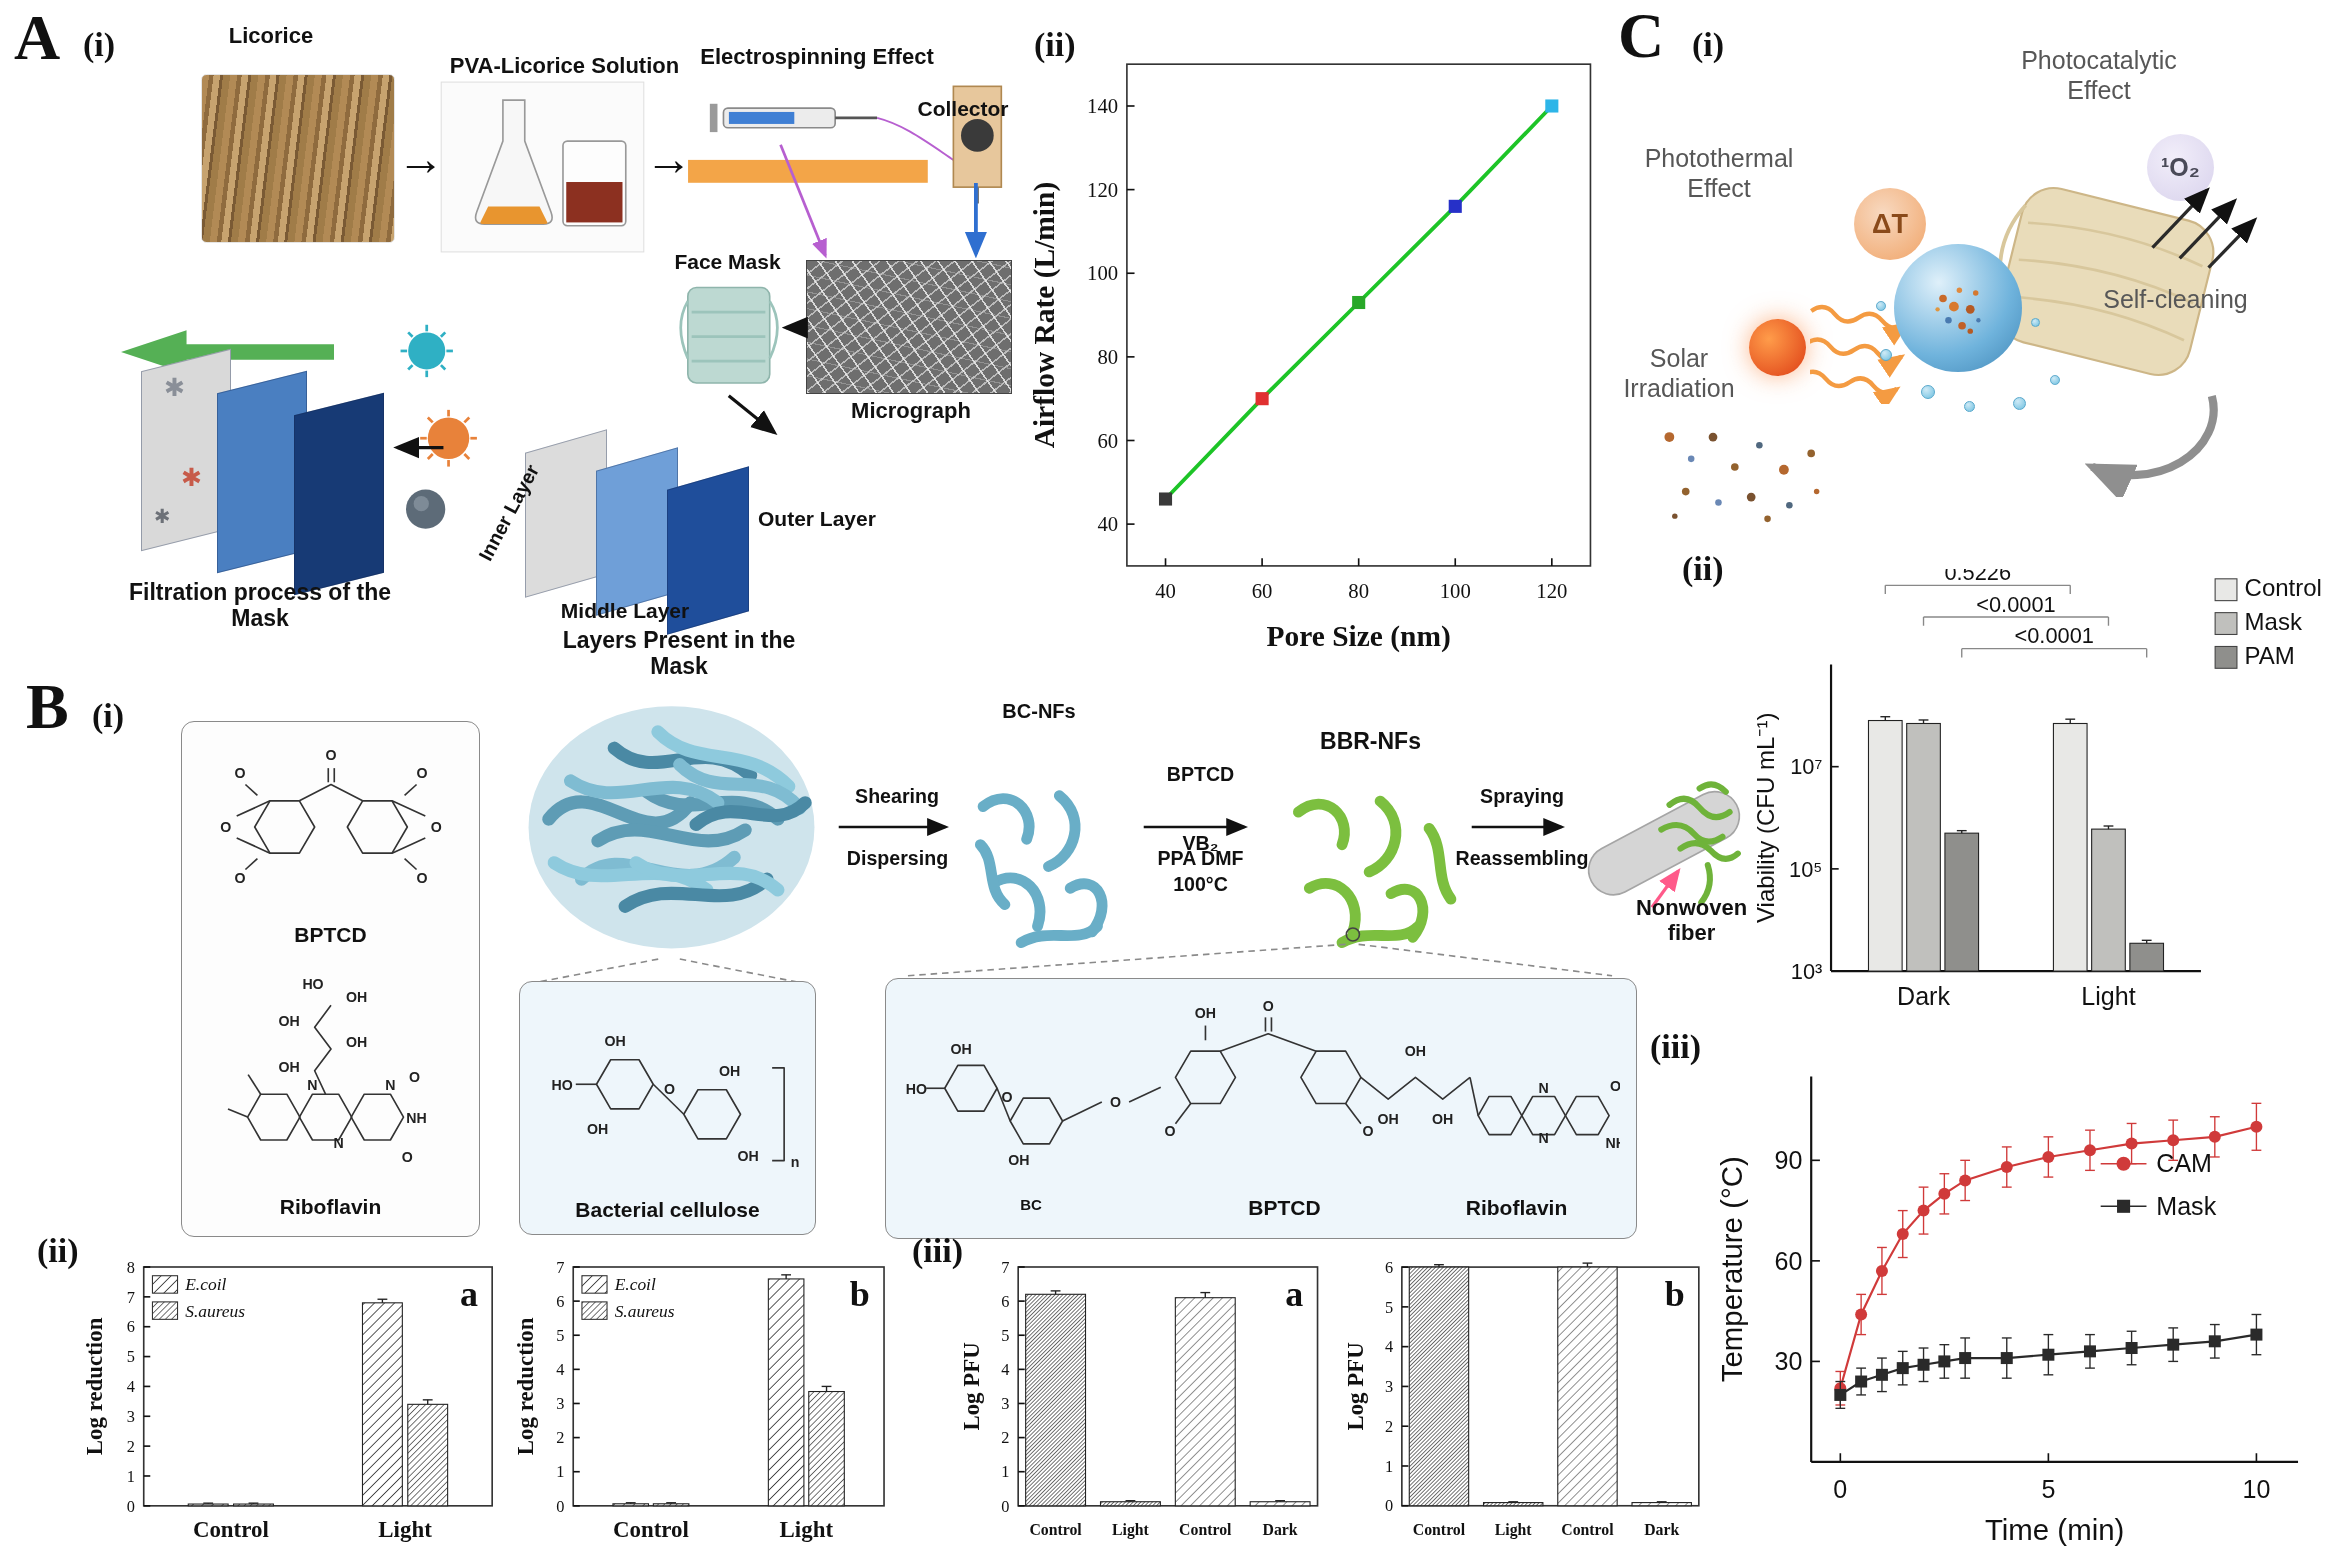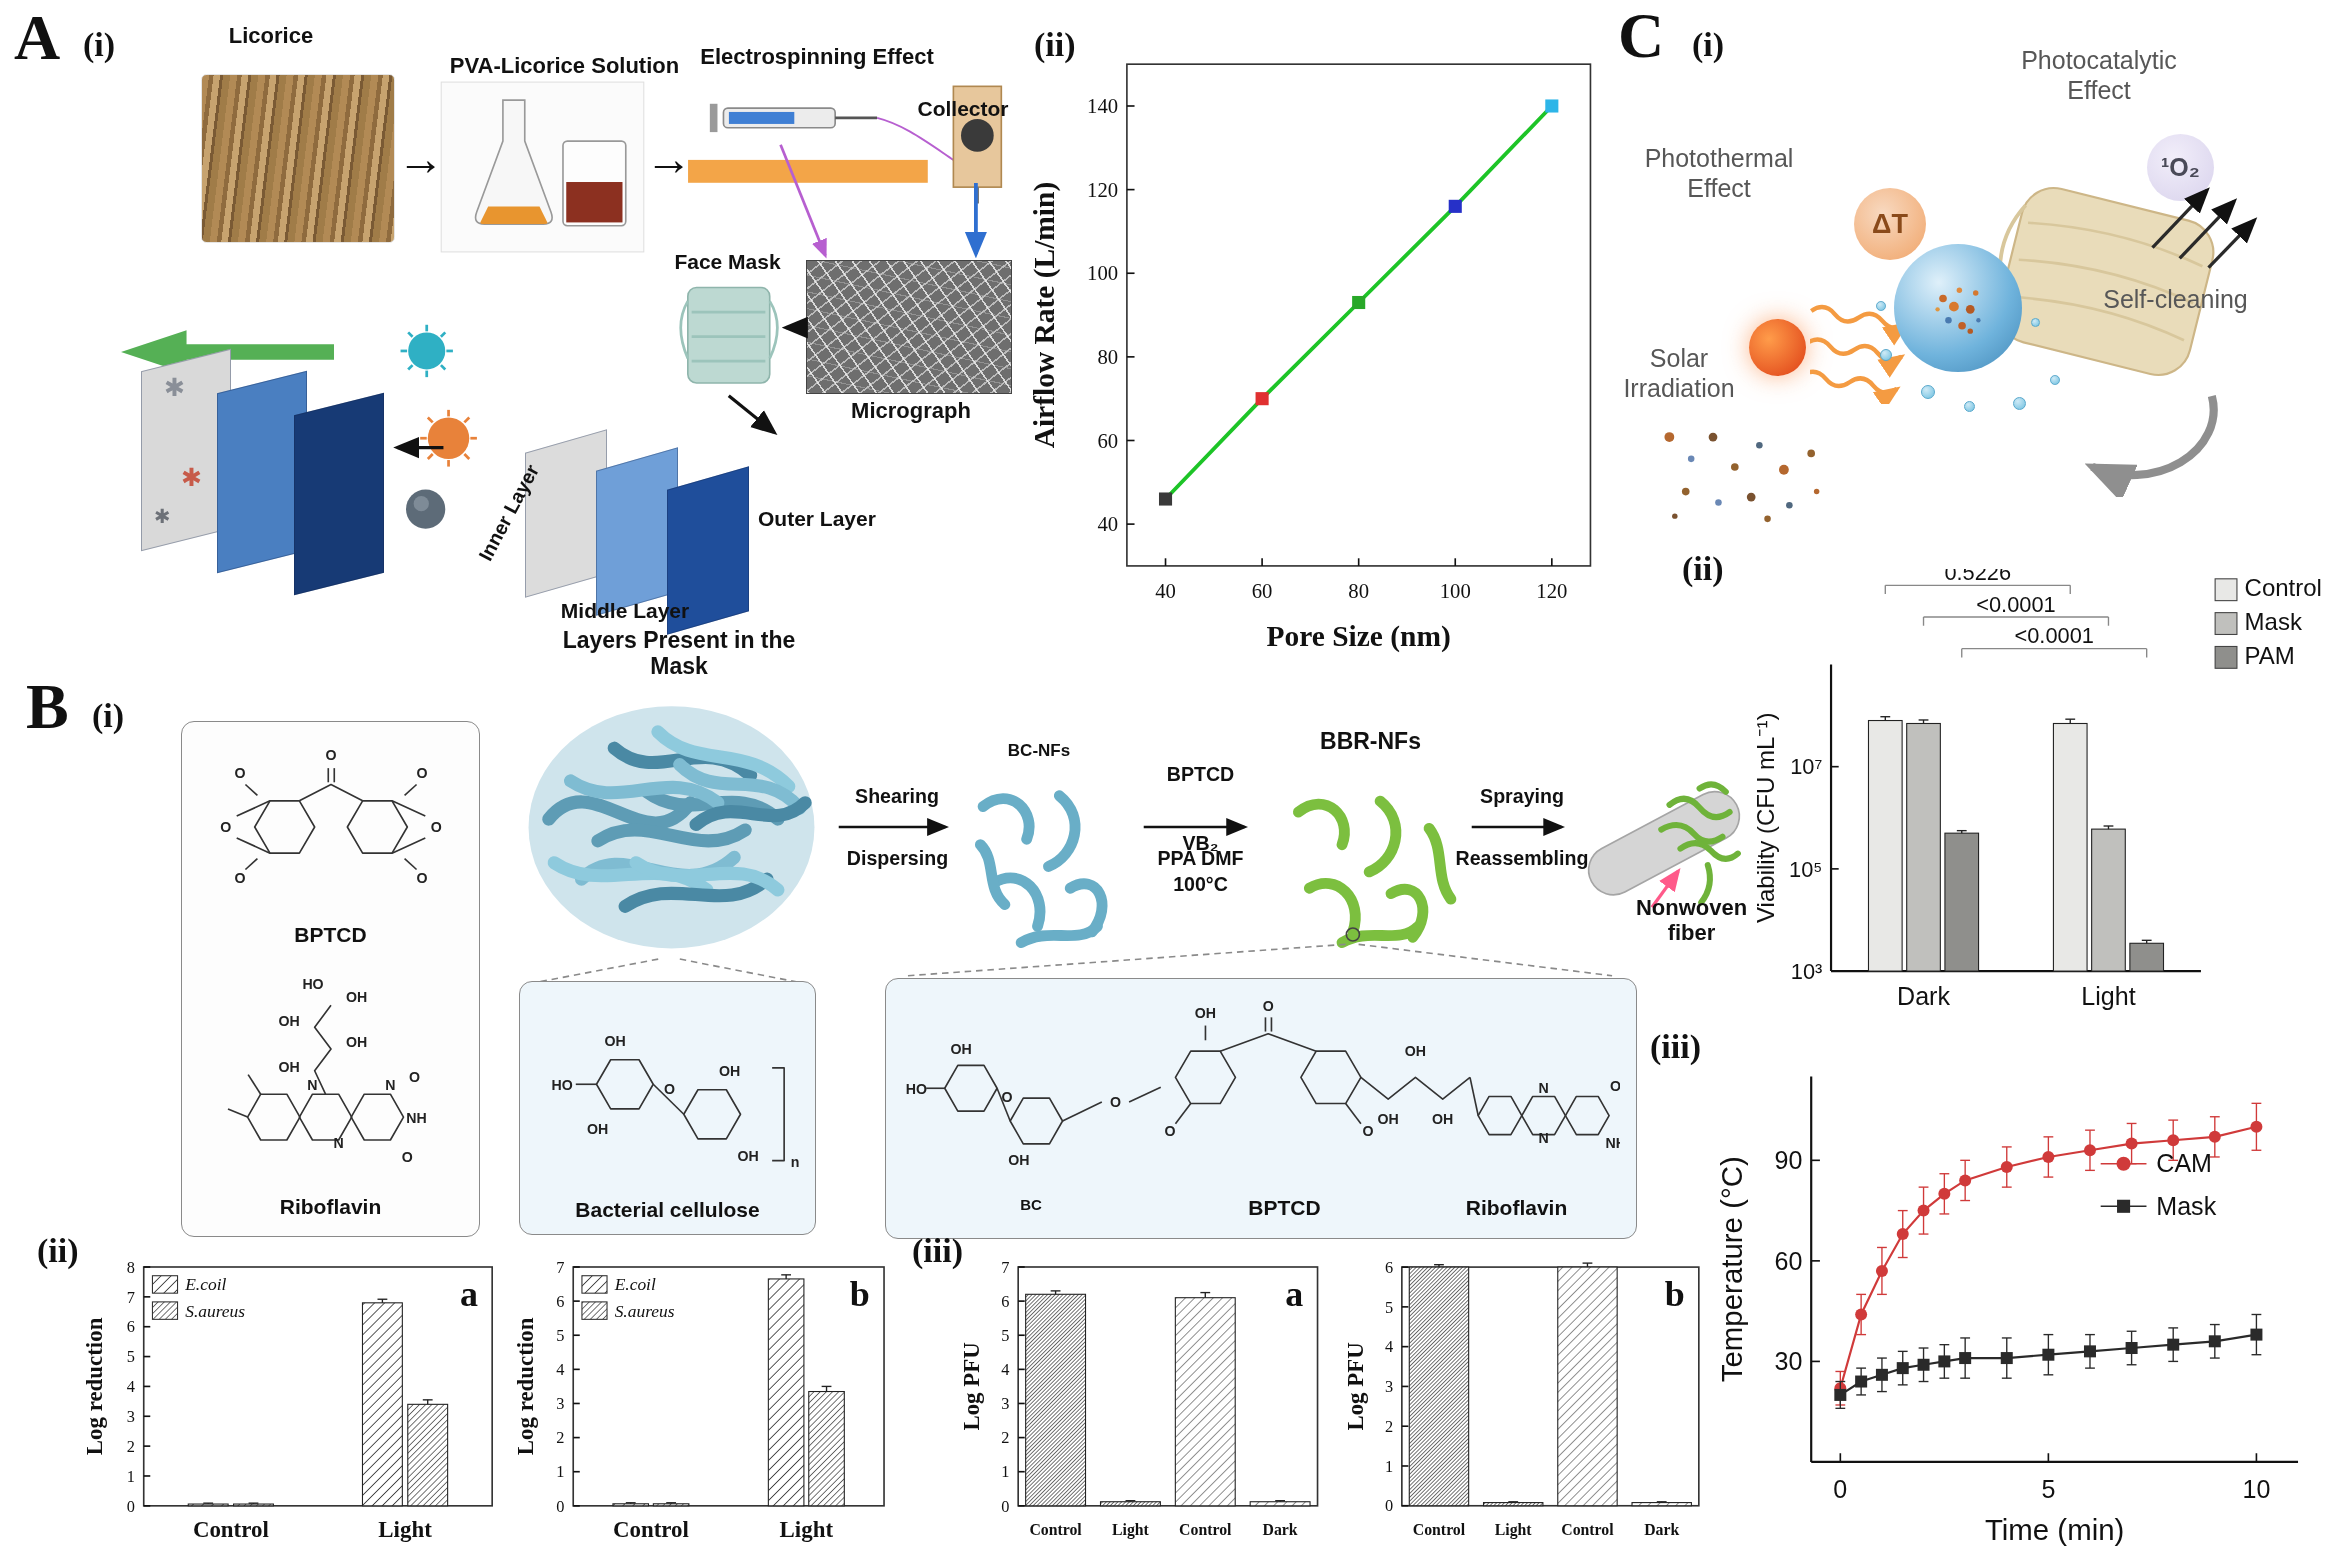--- a/index.html
+++ b/index.html
@@ -137,20 +137,21 @@
           <line x1="29" y1="-29" x2="38" y2="-38"></line>
         <line x1="-29" y1="29" x2="-38" y2="38"></line>
           <line x1="29" y1="29" x2="38" y2="38"></line>
       </g>
     </g>
     <g transform="translate(80,372)">
       <circle r="36" fill="#5d6b78"></circle>
       <circle r="14" cx="-8" cy="-10" fill="#7e8b97"></circle>
     </g>
   </svg>
+  <div class="lbl" style="left:121px;top:579px;width:278px;font-size:23px">Filtration process of the Mask</div>
 
   <svg class="abs" style="left:55px;top:22px;z-index:5;pointer-events:none" width="982" height="633" viewBox="0 0 1800 1160">
     <line x1="1688" y1="295" x2="1688" y2="425" stroke="#2f6fd0" stroke-width="7" marker-end="url(#ahB)"></line>
     <path d="M1330,225 L1412,428" stroke="#b75fd0" stroke-width="5" fill="none" marker-end="url(#ahP)"></path>
     <line x1="1372" y1="560" x2="1340" y2="560" stroke="#111" stroke-width="6" marker-end="url(#ahK)"></line>
     <line x1="1235" y1="685" x2="1318" y2="752" stroke="#111" stroke-width="6" marker-end="url(#ahK)"></line>
     <line x1="712" y1="780" x2="628" y2="780" stroke="#111" stroke-width="6" marker-end="url(#ahK)"></line>
   </svg>
 
   <span class="ps" style="left:1034px;top:28px">(ii)</span>
@@ -576,21 +577,21 @@
     <text class="atom" x="482" y="312">n</text>
   </svg>
   <div class="lbl" style="left:519px;top:1198px;width:297px;font-size:21px">Bacterial cellulose</div>
 
   <div class="lbl" style="left:829px;top:785px;width:136px;font-size:19.6px">Shearing</div>
   <svg class="abs" style="left:836px;top:816px" width="123" height="22" viewBox="0 0 225 40">
     <line x1="5" y1="20" x2="200" y2="20" stroke="#111" stroke-width="5" marker-end="url(#ahK)"></line>
   </svg>
   <div class="lbl" style="left:825px;top:847px;width:145px;font-size:19.6px">Dispersing</div>
 
-  <div class="lbl" style="left:968px;top:741px;width:142px;font-size:17px">BC-NFs</div>
+  <div class="lbl" style="left:968px;top:700px;width:142px;font-size:20px">BC-NFs</div>
   <svg class="abs" style="left:961px;top:763px" width="164" height="196" viewBox="0 0 300 360">
     <g fill="none" stroke="#69aec7" stroke-width="20" stroke-linecap="round">
       <path d="M40,80 C90,40 140,90 120,140"></path>
       <path d="M180,60 C230,100 210,170 160,190"></path>
       <path d="M60,220 C110,190 160,240 140,300"></path>
       <path d="M200,230 C250,200 280,260 240,310"></path>
       <path d="M110,330 C160,300 215,335 250,300"></path>
       <path d="M35,150 C65,180 45,230 80,260"></path>
     </g>
   </svg>

